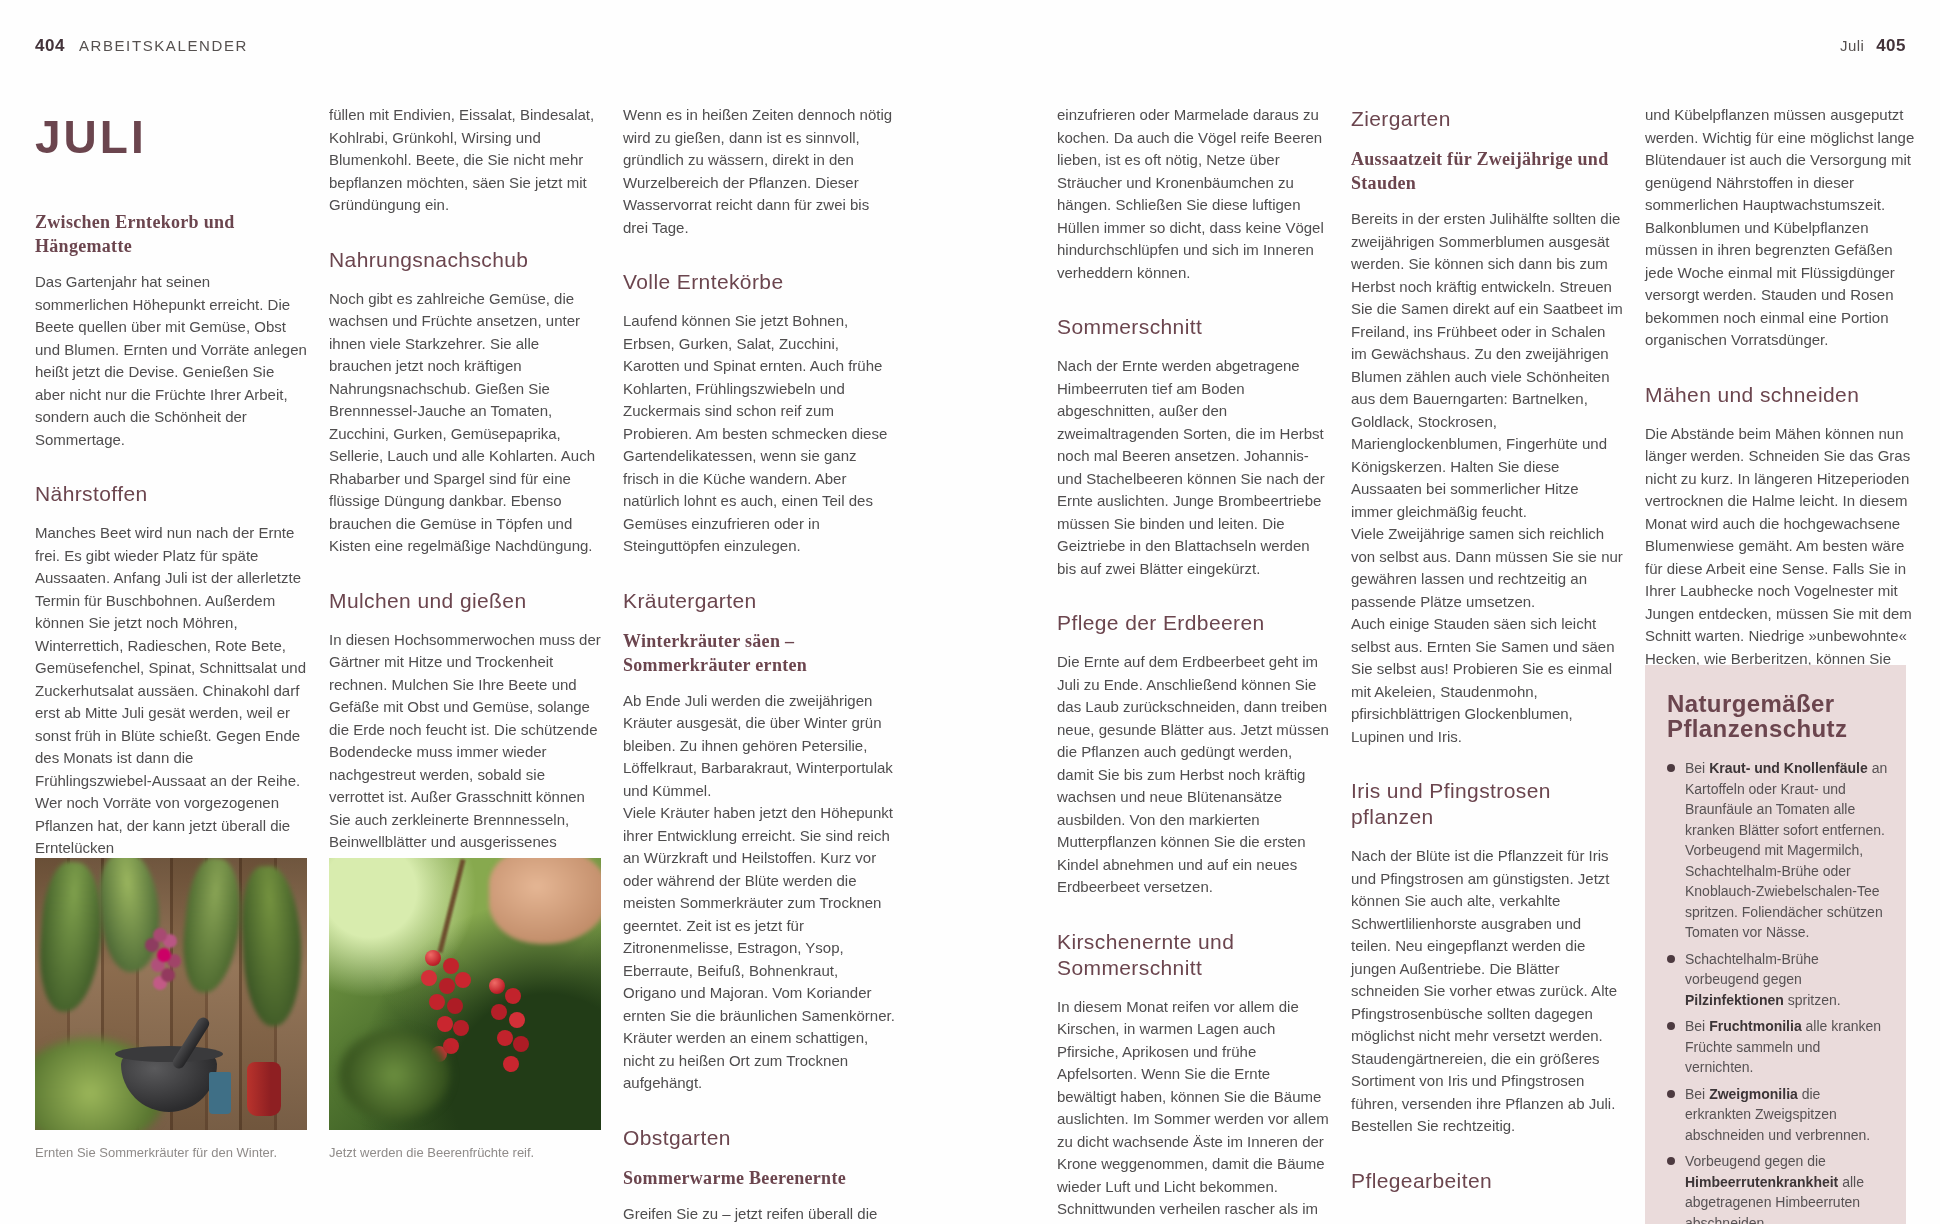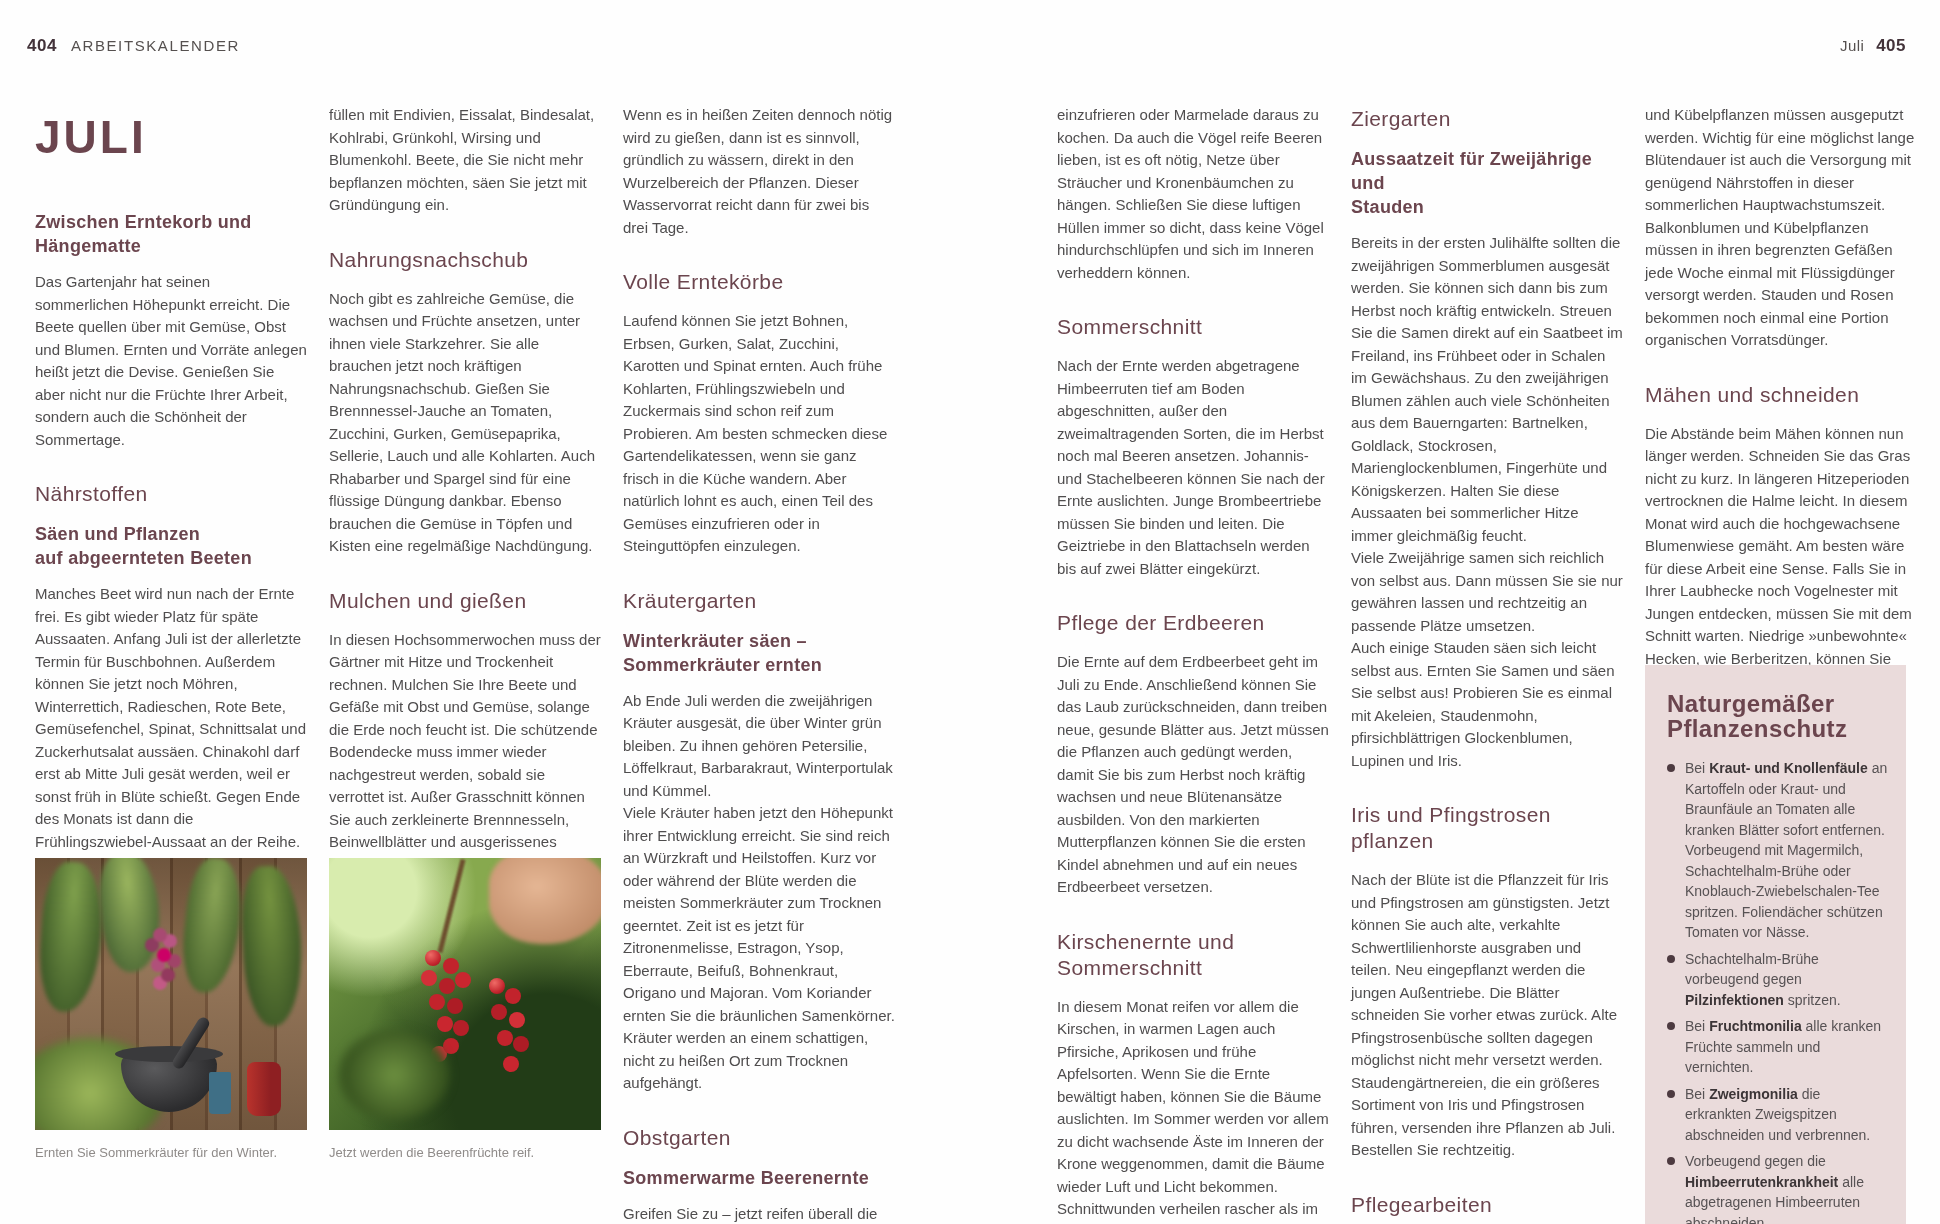--- a/index.html
+++ b/index.html
@@ -7,37 +7,37 @@
     --pagenum:#43333a; --headerlabel:#55504f;
   }
   *{box-sizing:border-box; margin:0; padding:0;}
   html,body{width:1940px;height:1224px;background:#fff;overflow:hidden;}
   body{font-family:"Liberation Sans",sans-serif;color:var(--body);}
   #spread{position:absolute;inset:0;width:1940px;height:1224px;background:#fefefe;}
 
   
   .runhead{position:absolute;top:36px;font-size:15px;letter-spacing:1.6px;color:var(--headerlabel);}
   .runhead .num{font-weight:bold;font-size:17px;letter-spacing:0.5px;color:var(--pagenum);}
-  #head-left{left:27px;}
+  #head-left{left:35px;}
   #head-right{right:34px;letter-spacing:0.4px;}
   #head-left .num{margin-right:14px;}
   #head-right .num{margin-left:12px;}
 
   
   .content{position:absolute;left:35px;top:104px;display:flex;align-items:flex-start;}
   .col{width:272px;flex:0 0 272px;}
   .col + .col{margin-left:22px;}
   .col.gutter{margin-left:162px;}
 
   .month-title{font-size:46px;font-weight:bold;letter-spacing:3px;color:var(--heading);
     margin:6px 0 46px;}
   .h2{font-size:21px;font-weight:normal;letter-spacing:0.4px;color:var(--heading);
     margin:30px 0 15px;line-height:26px;white-space:pre-line;}
   .h3{font-size:18px;font-weight:bold;letter-spacing:0.3px;color:var(--heading);
-    margin:24px 0 13px;line-height:24px;white-space:pre-line;}
+    margin:24px 0 13px;line-height:24px;white-space:pre-line;font-family:Liberation Serif, serif;}
   .h2 + .h3{margin-top:4px;}
   .col > .h2:first-child, .col > .h3:first-child{margin-top:2px;}
   p.body-p{font-size:15px;line-height:22.5px;color:var(--body);}
 
   
   figure{position:absolute;width:300px;}
   #fig-herbs{left:35px;top:858px;}
   #fig-currants{left:329px;top:858px;}
   .photo{position:relative;width:272px;height:272px;overflow:hidden;background:#6b5a43;}
   .caption{margin-top:15px;font-size:13px;color:var(--caption);}
@@ -103,22 +103,20 @@
     <span>Juli</span><span class="num">405</span>
   </div>
 
   <div class="content">
     <div class="col">
         <div class="month-title">JULI</div>
         <div class="h3">Zwischen Erntekorb und
 Hängematte</div>
         <p class="body-p">Das Gartenjahr hat seinen sommerlichen Höhepunkt erreicht. Die Beete quellen über mit Gemüse, Obst und Blumen. Ernten und Vorräte anlegen heißt jetzt die Devise. Genießen Sie aber nicht nur die Früchte Ihrer Arbeit, sondern auch die Schönheit der Sommertage.</p>
         <div class="h2">Nährstoffen</div>
-        <div class="h3">Säen und Pflanzen
-auf abgeernteten Beeten</div>
         <p class="body-p">Manches Beet wird nun nach der Ernte frei. Es gibt wieder Platz für späte Aussaaten. Anfang Juli ist der allerletzte Termin für Buschbohnen. Außerdem können Sie jetzt noch Möhren, Winterrettich, Radieschen, Rote Bete, Gemüsefenchel, Spinat, Schnittsalat und Zuckerhutsalat aussäen. Chinakohl darf erst ab Mitte Juli gesät werden, weil er sonst früh in Blüte schießt. Gegen Ende des Monats ist dann die Frühlingszwiebel-Aussaat an der Reihe. Wer noch Vorräte von vorgezogenen Pflanzen hat, der kann jetzt überall die Erntelücken</p>
       </div>
     <div class="col">
         <p class="body-p">füllen mit Endivien, Eissalat, Bindesalat, Kohlrabi, Grünkohl, Wirsing und Blumenkohl. Beete, die Sie nicht mehr bepflanzen möchten, säen Sie jetzt mit Gründüngung ein.</p>
         <div class="h2">Nahrungsnachschub</div>
         <p class="body-p">Noch gibt es zahlreiche Gemüse, die wachsen und Früchte ansetzen, unter ihnen viele Starkzehrer. Sie alle brauchen jetzt noch kräftigen Nahrungsnachschub. Gießen Sie Brennnessel-Jauche an Tomaten, Zucchini, Gurken, Gemüsepaprika, Sellerie, Lauch und alle Kohlarten. Auch Rhabarber und Spargel sind für eine flüssige Düngung dankbar. Ebenso brauchen die Gemüse in Töpfen und Kisten eine regelmäßige Nachdüngung.</p>
         <div class="h2">Mulchen und gießen</div>
         <p class="body-p">In diesen Hochsommerwochen muss der Gärtner mit Hitze und Trockenheit rechnen. Mulchen Sie Ihre Beete und Gefäße mit Obst und Gemüse, solange die Erde noch feucht ist. Die schützende Bodendecke muss immer wieder nachgestreut werden, sobald sie verrottet ist. Außer Grasschnitt können Sie auch zerkleinerte Brennnesseln, Beinwellblätter und ausgerissenes Unkraut verwenden. Die Mulchschicht hält den Boden lange feucht und locker. Sie unterdrückt auch den Unkrautwuchs.</p>
       </div>
     <div class="col">

